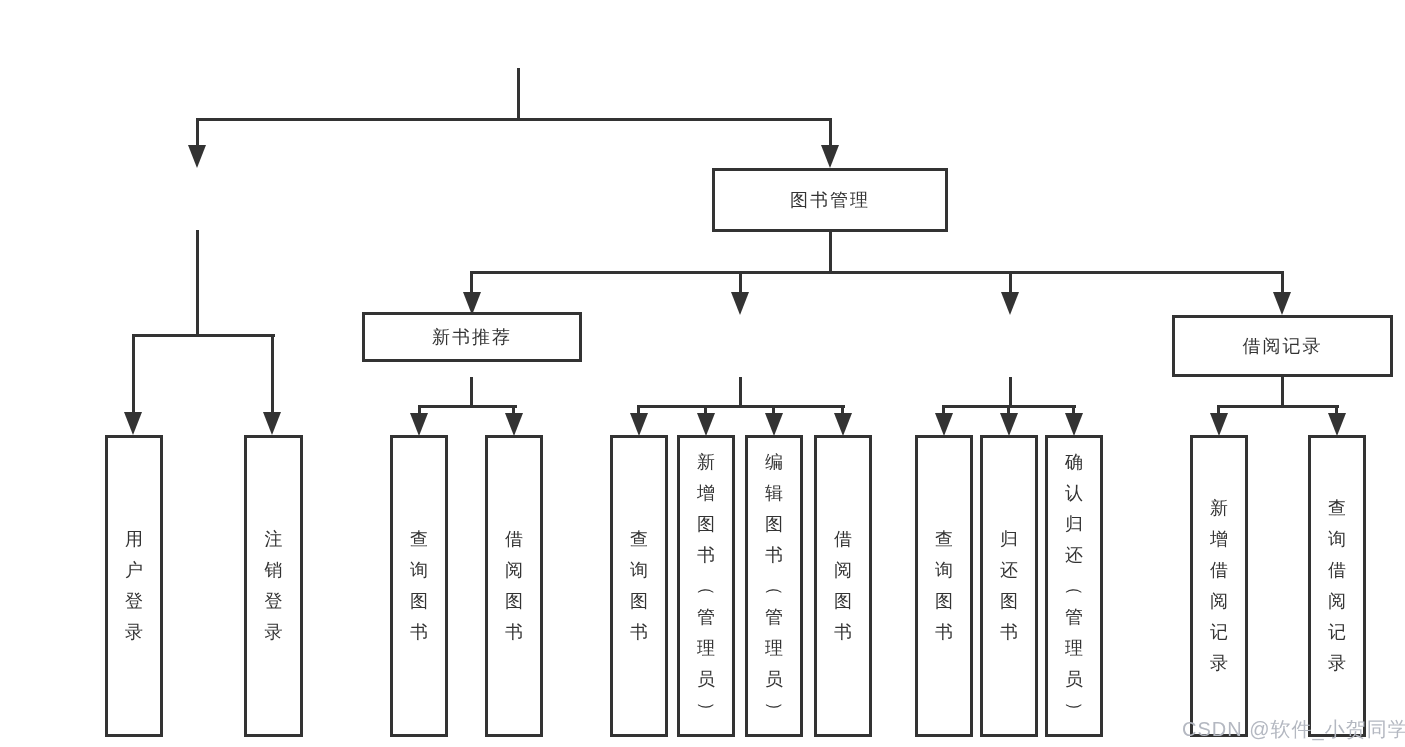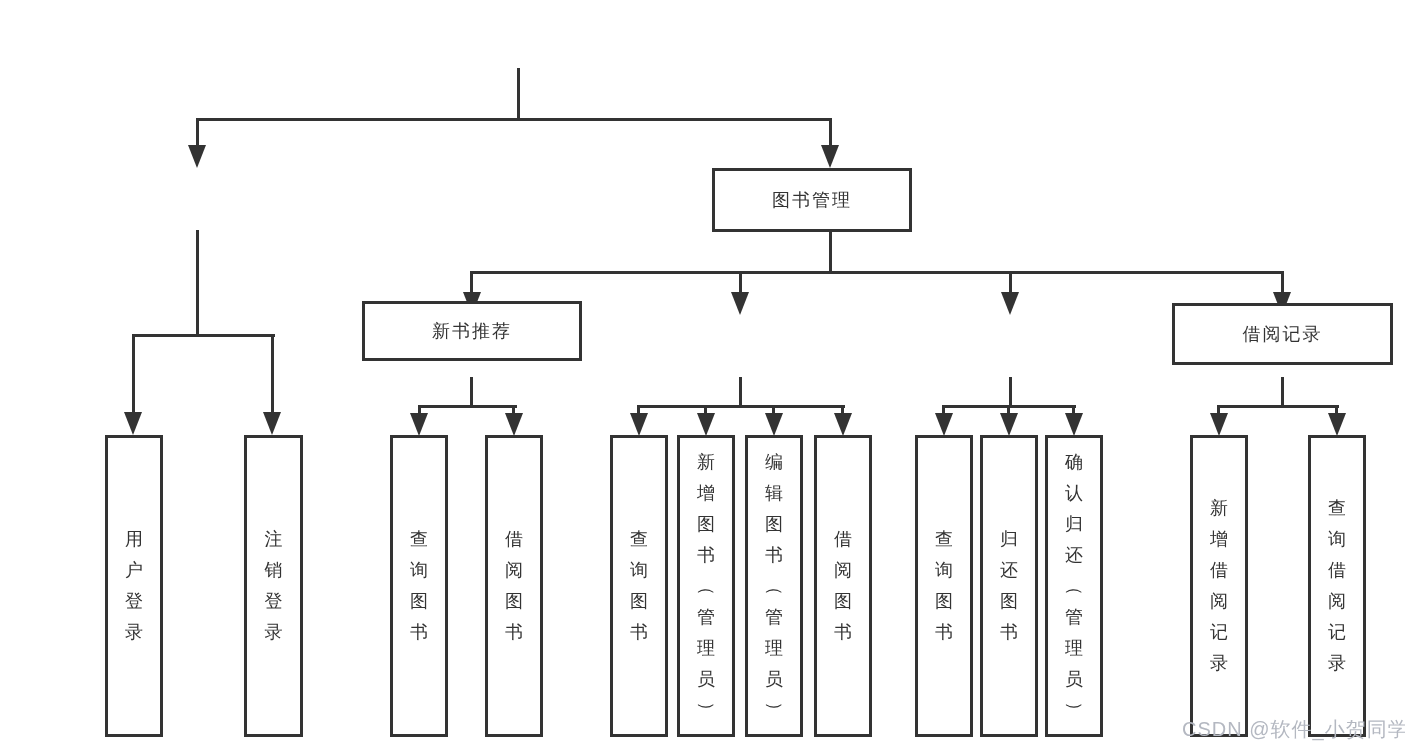--- a/index.html
+++ b/index.html
@@ -128,28 +128,28 @@
   <div class="arrow" style="left:1065px;top:413px;"></div>
 
   <div class="line" style="left:1281px;top:377px;width:3px;height:31px;"></div>
   <div class="line" style="left:1217px;top:405px;width:122px;height:3px;"></div>
   <div class="line" style="left:1217px;top:405px;width:3px;height:9px;"></div>
   <div class="arrow" style="left:1210px;top:413px;"></div>
   <div class="line" style="left:1335px;top:405px;width:3px;height:9px;"></div>
   <div class="arrow" style="left:1328px;top:413px;"></div>
 
 
-  <div class="box" style="left:712px;top:168px;width:200px;height:64px;">
+  <div class="box" style="left:712px;top:168px;width:236px;height:64px;">
     <span>图书管理</span>
   </div>
 
-  <div class="box" style="left:362px;top:301px;width:220px;height:60px;">
+  <div class="box" style="left:362px;top:312px;width:220px;height:50px;">
     <span>新书推荐</span>
   </div>
-  <div class="box" style="left:1172px;top:303px;width:221px;height:62px;">
+  <div class="box" style="left:1172px;top:315px;width:221px;height:62px;">
     <span>借阅记录</span>
   </div>
 
   <div class="box leaf" style="left:105px;top:435px;width:58px;height:302px;">
     <div class="vtext">
         <span>用</span>
         <span>户</span>
         <span>登</span>
         <span>录</span>
       </div>

